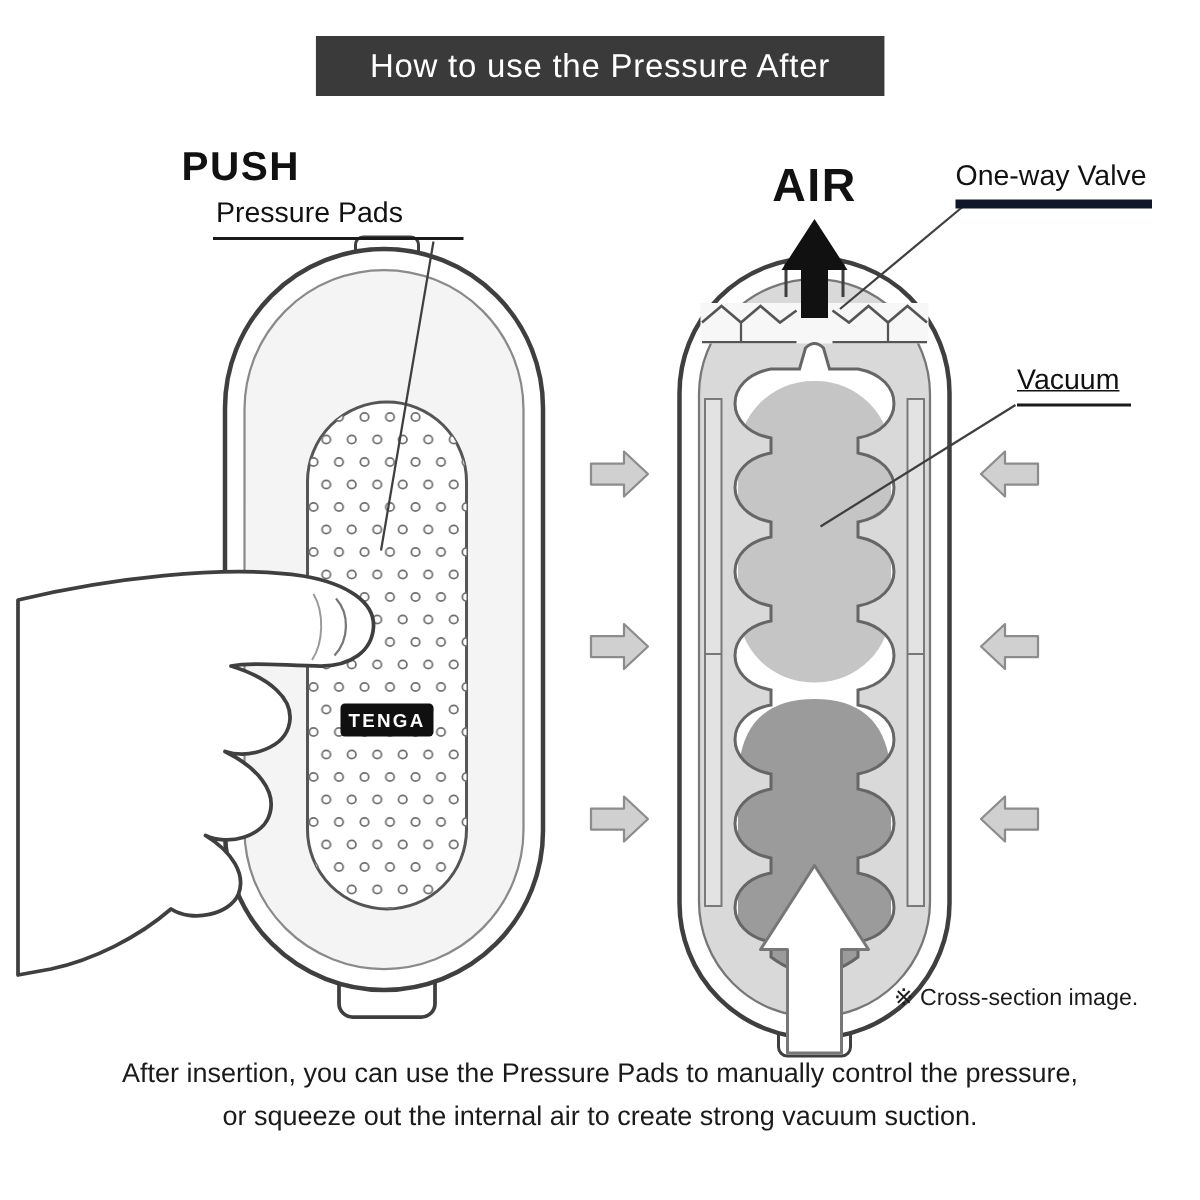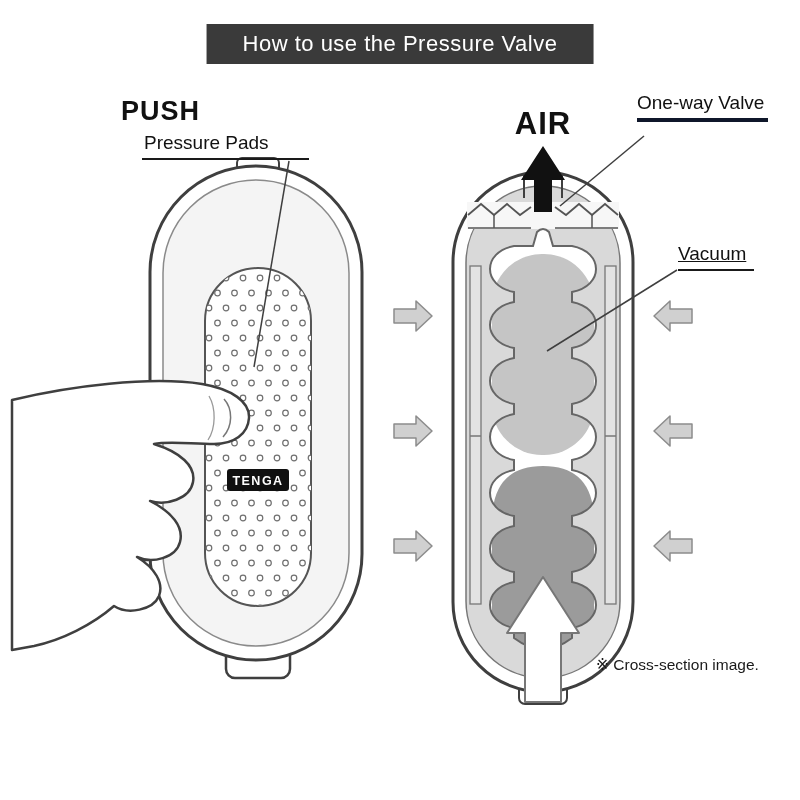--- a/index.html
+++ b/index.html
@@ -10,21 +10,21 @@
   }
   .abs{position:absolute;}
   .banner{
     top:24px;left:50%;transform:translateX(-50%);
     background:#3a3a3a;color:#ffffff;font-size:22px;
     padding:7px 36px;white-space:nowrap;letter-spacing:.5px;
   }
   .push{left:121px;top:96px;font-size:27px;font-weight:700;letter-spacing:1px;}
   .pads{left:142px;top:132px;font-size:19px;padding:0 40px 4px 2px;border-bottom:2px solid #1a1a1a;white-space:nowrap;}
   .air{left:543px;top:106px;transform:translateX(-50%);font-size:31px;font-weight:700;letter-spacing:1px;}
-  .valve{left:637px;top:92px;font-size:19px;padding:0 4px 4px 0;border-bottom:4px solid #0f172a;white-space:nowrap;}
+  .valve{left:637px;top:107px;font-size:19px;padding:0 4px 4px 0;border-bottom:6px solid #0f172a;white-space:nowrap;}
   .vacuum{left:678px;top:243px;font-size:19px;padding:0 8px 4px 0;border-bottom:2px solid #1a1a1a;white-space:nowrap;text-decoration:underline;}
   .note{left:596px;top:656px;font-size:15.5px;color:#1a1a1a;white-space:nowrap;}
   .caption{left:0;right:0;top:701px;text-align:center;font-size:18px;line-height:29px;color:#1a1a1a;}
   svg{position:absolute;left:0;top:0;}
 </style>
 </head>
 <body>
 
 <svg width="800" height="800" viewBox="0 0 800 800">
   <defs>
@@ -87,21 +87,23 @@
       <path d="M692,539 L670,539 L670,531 L654,546 L670,561 L670,553 L692,553 Z"></path>
     </g>
 
     <line x1="644" y1="136" x2="560" y2="206" stroke="#3f3f3f" stroke-width="1.5"></line>
     <line x1="677" y1="270" x2="547" y2="351" stroke="#3f3f3f" stroke-width="1.5"></line>
 
     <path d="M543,577 L579,633 L561,633 L561,702 L525,702 L525,633 L507,633 Z" fill="#ffffff" stroke="#777777" stroke-width="2" stroke-linejoin="round"></path>
   </g>
 </svg>
 
-<div class="abs banner">How to use the Pressure Valve</div>
+<div class="abs banner">How to use the Pressure After</div>
 <div class="abs push">PUSH</div>
 <div class="abs pads">Pressure Pads</div>
 <div class="abs air">AIR</div>
 <div class="abs valve">One-way Valve</div>
 <div class="abs vacuum">Vacuum</div>
 <div class="abs note">※ Cross-section image.</div>
 <div class="abs caption">
+  <div>After insertion, you can use the Pressure Pads to manually control the pressure,</div>
+  <div>or squeeze out the internal air to create strong vacuum suction.</div>
 </div>
 
 </body></html>

